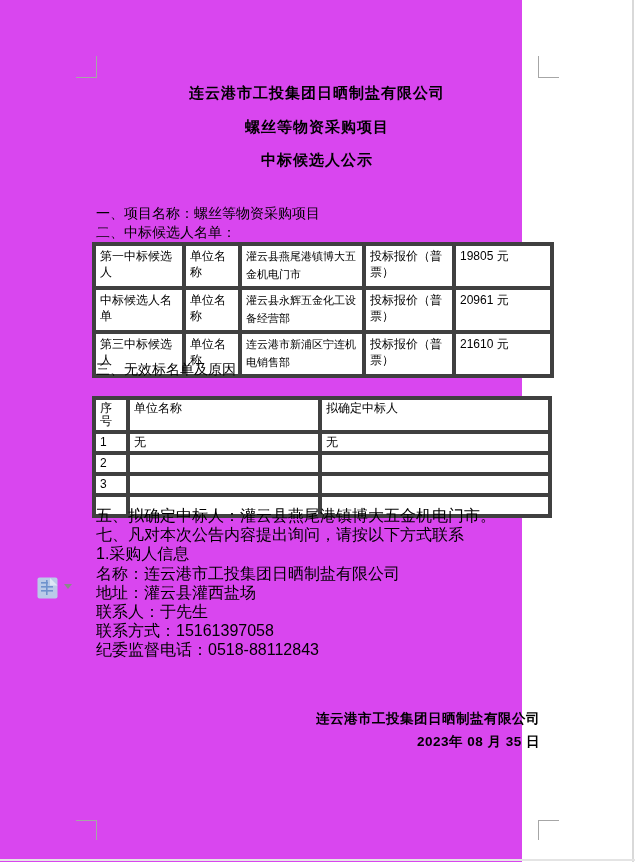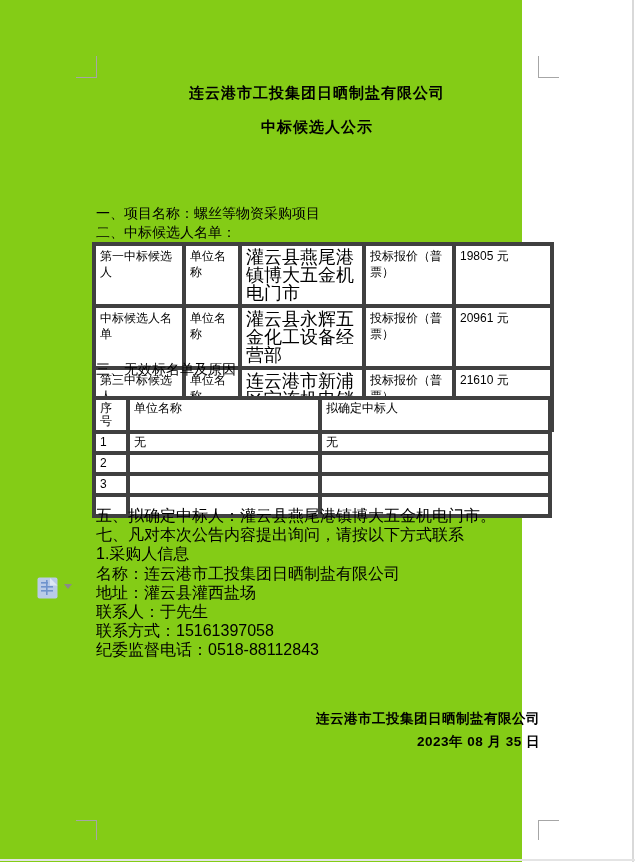--- a/index.html
+++ b/index.html
@@ -4,21 +4,21 @@
 <style>
   html,body{margin:0;padding:0;}
   body{
     width:635px;height:862px;
     background:#ffffff;
     font-family:"Liberation Sans","DejaVu Sans",sans-serif;
     color:#000;
     position:relative;
     overflow:hidden;
   }
-  .page{position:absolute;left:0;top:0;width:522px;height:862px;background:#84cc16;}
+  .page{position:absolute;left:0;top:0;width:522px;height:862px;background:#d946ef;}
   .page-edge-right{position:absolute;left:632px;top:0;width:2px;height:862px;background:#d9d9d9;}
   .page-edge-bottom{position:absolute;left:0;top:859px;width:635px;height:2px;background:#e4e4e4;}
 
   
   .crop{position:absolute;width:20px;}
   .crop-tl{left:76px;top:56px;height:21px;border-right:1px solid #a6a6a6;border-bottom:1px solid #a6a6a6;}
   .crop-tr{left:538px;top:56px;height:21px;border-left:1px solid #a6a6a6;border-bottom:1px solid #a6a6a6;}
   .crop-bl{left:76px;top:820px;height:19px;border-right:1px solid #a6a6a6;border-top:1px solid #a6a6a6;}
   .crop-br{left:538px;top:820px;height:19px;border-left:1px solid #a6a6a6;border-top:1px solid #a6a6a6;}
 
@@ -28,21 +28,21 @@
   .line{position:absolute;left:96px;width:448px;font-size:14px;line-height:19px;}
   .sec1{top:204px;}
   .sec2{top:223px;}
   .sec3{top:360px;}
 
   table{border-collapse:collapse;table-layout:fixed;position:absolute;background:#fff;}
   td,th{border:4px solid #404040;font-size:12px;font-weight:normal;text-align:left;vertical-align:top;padding:2px 4px;overflow:hidden;}
 
   .tbl-candidates{left:92px;top:242px;width:458px;}
   .tbl-candidates td{height:32px;line-height:16px;}
-  .tbl-candidates .unit-name{font-size:18px;line-height:18px;font-family:Liberation Serif, serif;}
+  .tbl-candidates .unit-name{font-size:11px;line-height:18px;font-family:Liberation Mono, monospace;}
 
   .tbl-invalid{left:92px;top:396px;width:456px;padding-left:33px;}
   .tbl-invalid td,.tbl-invalid th{height:13px;line-height:13px;padding:2px 4px;}
 
   .para-block{position:absolute;left:96px;top:506px;width:450px;font-size:16px;line-height:19.2px;}
   .para-block .p{margin:0;}
 
   .footer{position:absolute;left:96px;top:708px;width:444px;text-align:right;}
   .footer .f{font-size:13.5px;font-weight:bold;line-height:22.5px;letter-spacing:0.5px;}
 
@@ -59,20 +59,21 @@
 
 <div class="page">
 
   <div class="crop crop-tl"></div>
   <div class="crop crop-tr"></div>
   <div class="crop crop-bl"></div>
   <div class="crop crop-br"></div>
 
   <div class="titles">
     <div class="t">连云港市工投集团日晒制盐有限公司</div>
+    <div class="t">螺丝等物资采购项目</div>
     <div class="t">中标候选人公示</div>
   </div>
 
   <div class="line sec1">一、项目名称：螺丝等物资采购项目</div>
   <div class="line sec2">二、中标候选人名单：</div>
 
   <table class="tbl-candidates">
     <colgroup>
       <col style="width:90px">
         <col style="width:56px">

